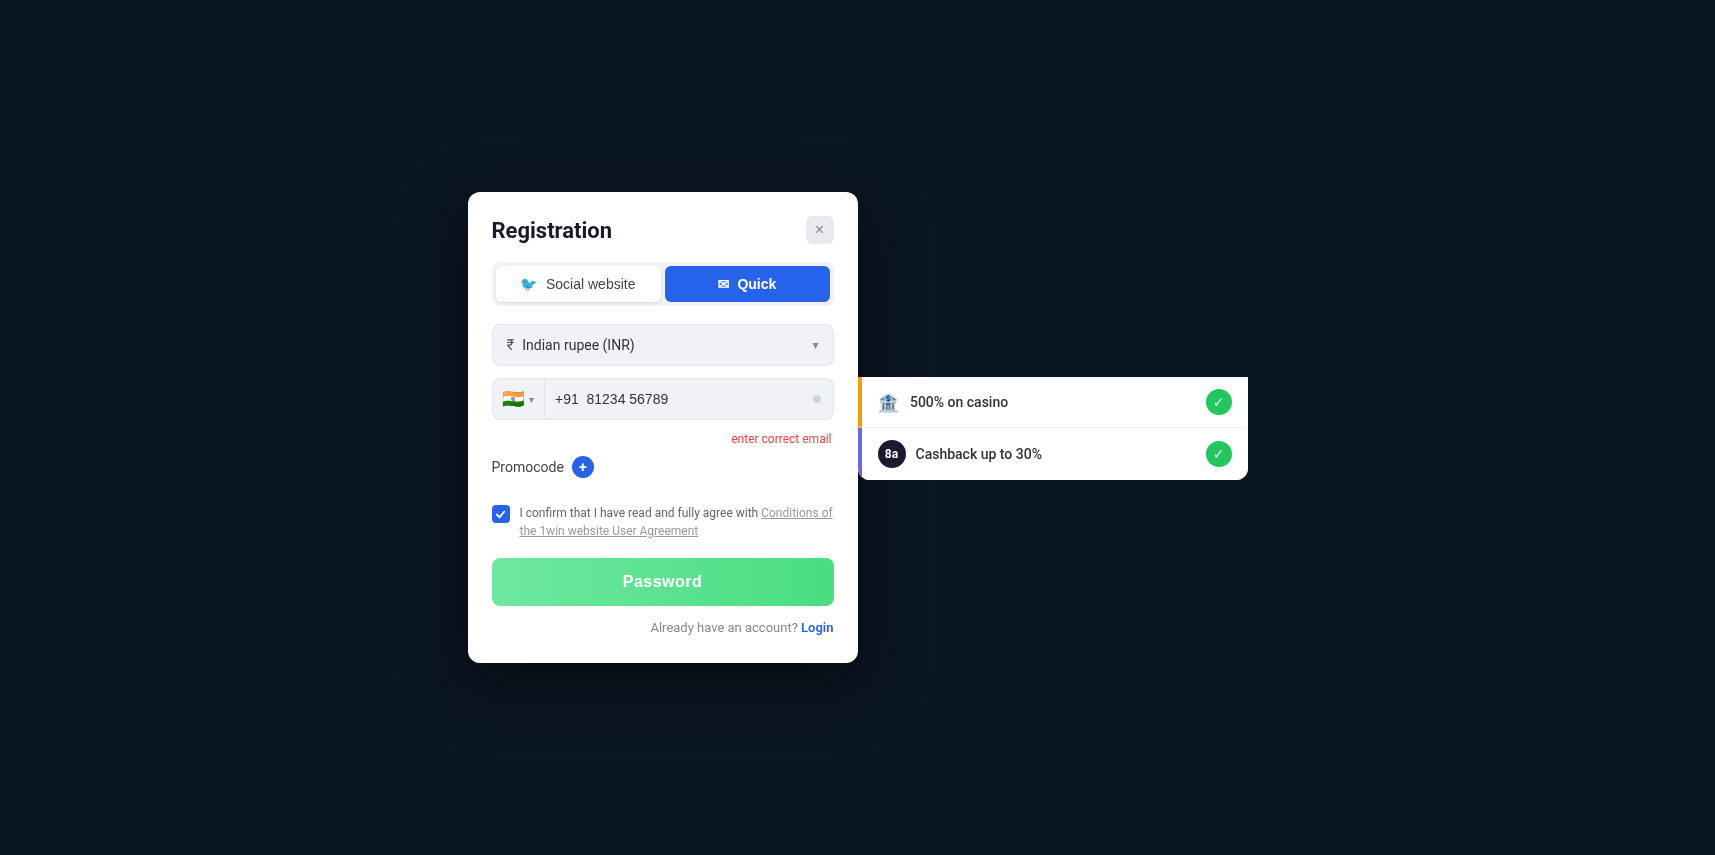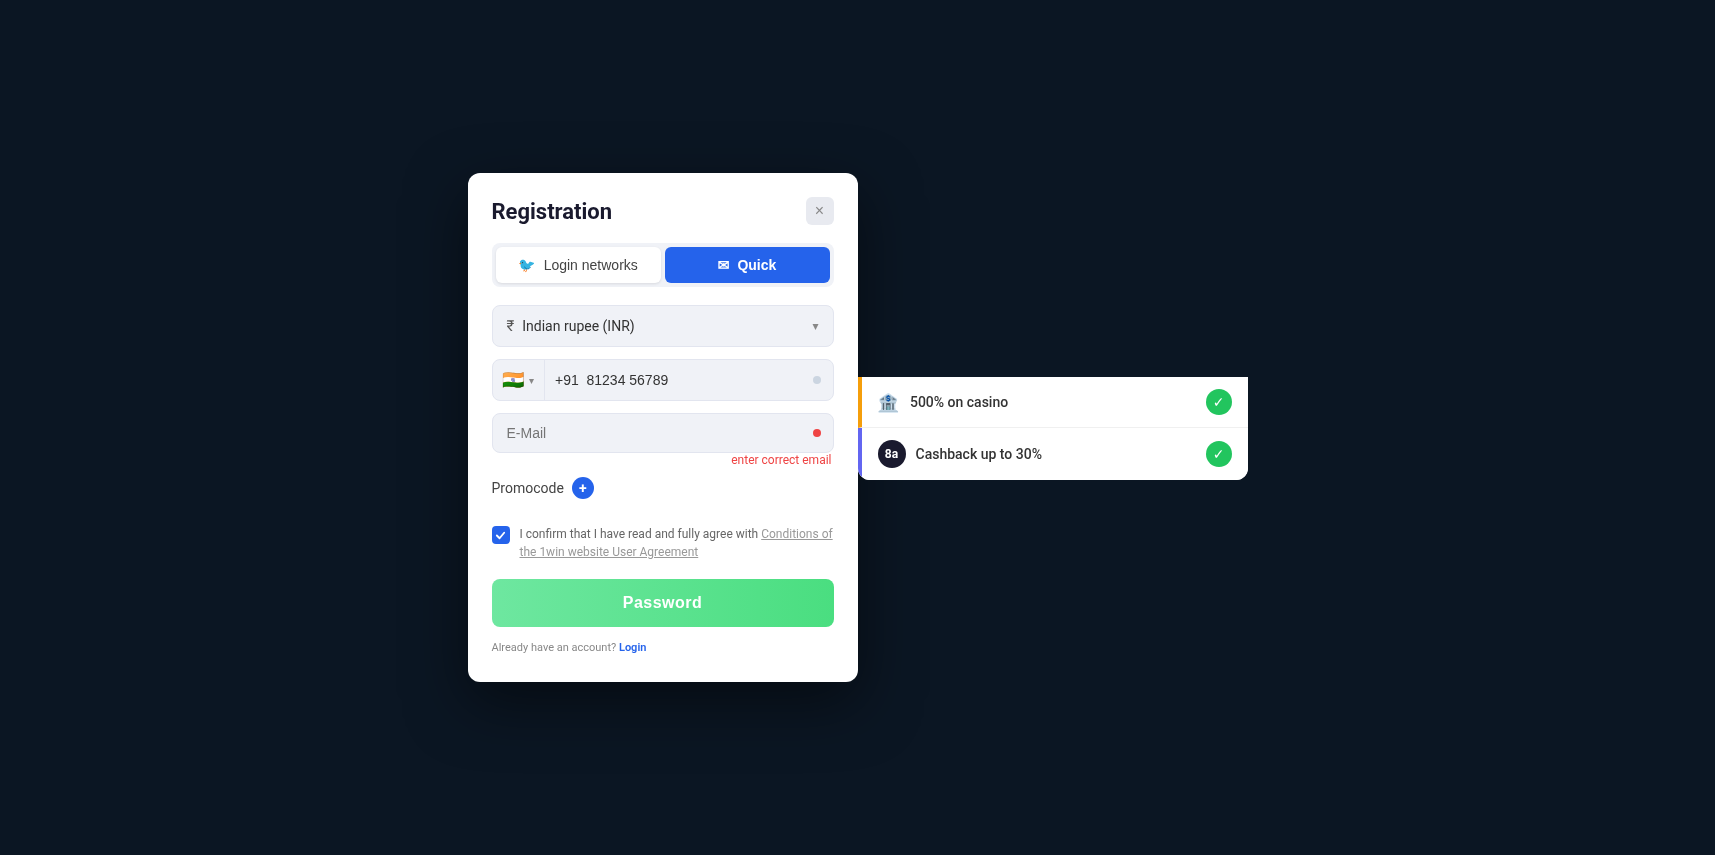--- a/index.html
+++ b/index.html
@@ -320,22 +320,22 @@
       font-size: 16px;
       font-weight: 700;
       color: #ffffff;
       cursor: pointer;
       margin-bottom: 14px;
       letter-spacing: 0.5px;
     }
 
     
     .login-row {
-      text-align: left;
-      font-size: 11px;
+      text-align: right;
+      font-size: 13px;
       color: #888;
     }
 
     .login-link {
       color: #2563eb;
       font-weight: 600;
       text-decoration: none;
       cursor: pointer;
     }
 
@@ -421,21 +421,21 @@
       <span class="modal-title">Registration</span>
       <button class="close-btn">
         <span>×</span>
       </button>
     </div>
 
     
     <div class="tab-bar">
       <button class="tab-social">
         <span>🐦</span>
-        <span>Login networks</span>
+        <span>Social website</span>
       </button>
       <button class="tab-quick">
         <span>✉</span>
         <span>Quick</span>
       </button>
     </div>
 
     
     <div class="currency-select">
       <div class="currency-left">
@@ -450,24 +450,20 @@
       <div class="country-picker">
         <span class="flag-emoji">🇮🇳</span>
         <span class="phone-chevron">▾</span>
       </div>
       <input class="phone-input" type="tel" value="+91  81234 56789" placeholder="81234 56789" style="">
       <div class="required-dot-gray"></div>
     </div>
 
     
     <div class="email-wrapper">
-      <div class="input-row">
-        <input class="text-input" type="email" placeholder="E-Mail" style="">
-        <div class="required-dot"></div>
-      </div>
       <div class="error-text">enter correct email</div>
     </div>
 
     
 
     
     <div class="promocode-row">
       <span class="promocode-label">Promocode</span>
       <div class="promocode-add">
         <span>+</span>

